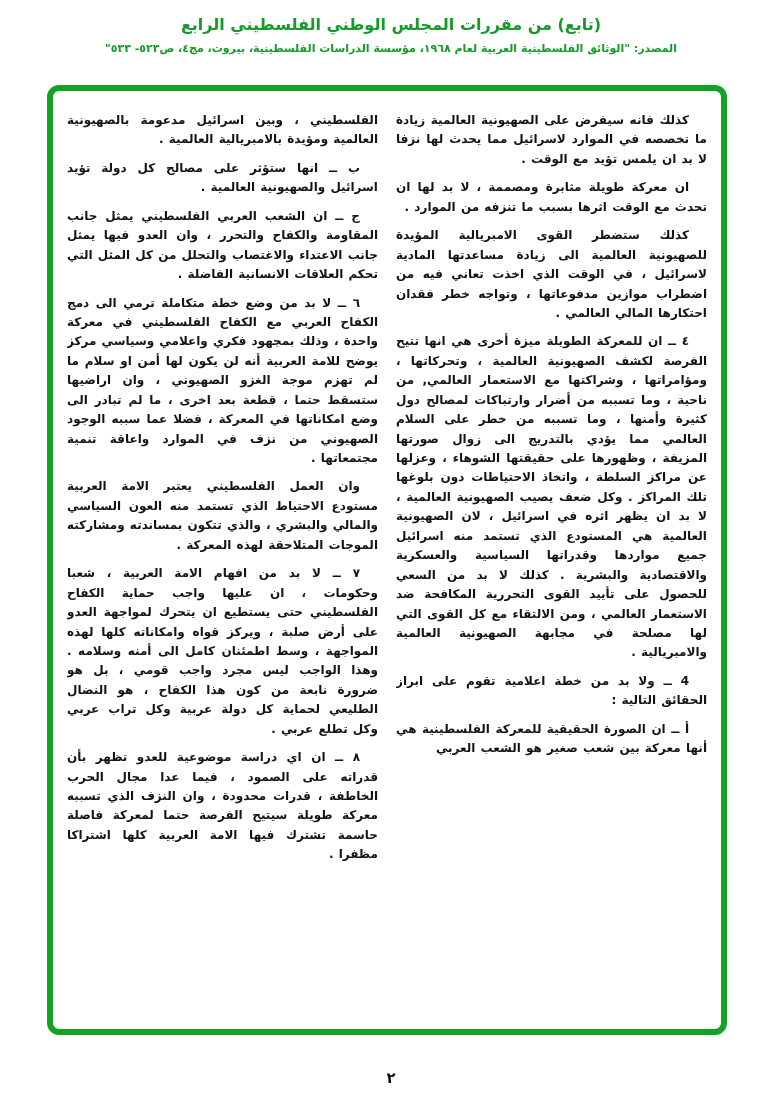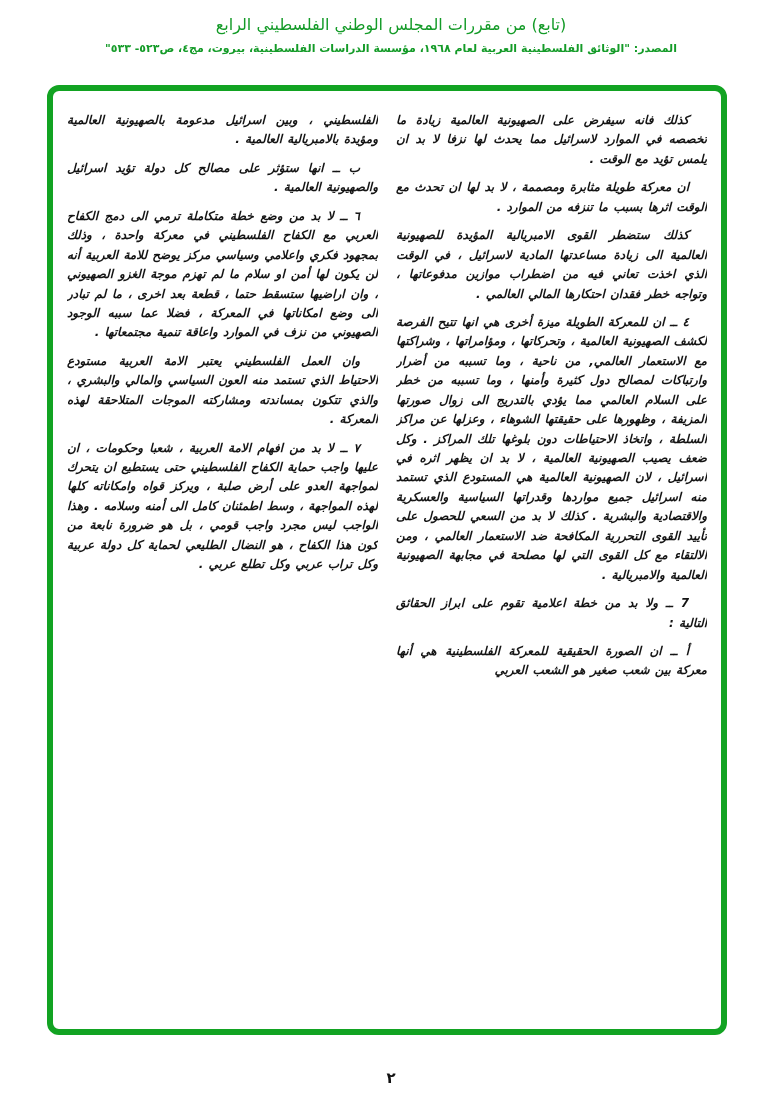--- a/index.html
+++ b/index.html
@@ -14,21 +14,21 @@
   }
   .page-header {
     position: absolute;
     top: 14px;
     left: 0;
     width: 100%;
     text-align: center;
   }
   .page-title {
     font-size: 16px;
-    font-weight: normal;
+    font-weight: bold;
     color: #149b28;
     letter-spacing: 0;
     line-height: 1.4;
   }
   .page-source {
     margin-top: 6px;
     font-size: 11px;
     font-weight: bold;
     color: #149b28;
   }
@@ -46,21 +46,20 @@
   .columns {
     display: flex;
     flex-direction: row; 
     gap: 18px;
     padding: 20px 14px 10px 14px;
     height: 100%;
   }
   .col {
     flex: 1 1 0;
     overflow: hidden;
-    font-style: italic;
   }
   .para {
     font-size: 12px;
     font-weight: bold;
     color: #141414;
     line-height: 1.62;
     text-align: justify;
     text-justify: inter-word;
     margin-bottom: 9px;
     word-spacing: 1px;
@@ -85,26 +84,28 @@
   <div class="page-source">المصدر: "الوثائق الفلسطينية العربية لعام ١٩٦٨، مؤسسة الدراسات الفلسطينية، بيروت، مج٤، ص٥٢٣- ٥٣٣"</div>
 </header>
 
 <div class="doc-frame">
   <div class="columns">
     <div class="col">
         <p class="para indent">كذلك فانه سيفرض على الصهيونية العالمية زيادة ما تخصصه في الموارد لاسرائيل مما يحدث لها نزفا لا بد ان يلمس تؤيد مع الوقت .</p>
         <p class="para indent">ان معركة طويلة مثابرة ومصممة ، لا بد لها ان تحدث مع الوقت اثرها بسبب ما تنزفه من الموارد .</p>
         <p class="para indent">كذلك ستضطر القوى الامبريالية المؤيدة للصهيونية العالمية الى زيادة مساعدتها المادية لاسرائيل ، في الوقت الذي اخذت تعاني فيه من اضطراب موازين مدفوعاتها ، وتواجه خطر فقدان احتكارها المالي العالمي .</p>
         <p class="para indent">٤ ــ ان للمعركة الطويلة ميزة أخرى هي انها تتيح الفرصة لكشف الصهيونية العالمية ، وتحركاتها ، ومؤامراتها ، وشراكتها مع الاستعمار العالمي, من ناحية ، وما تسببه من أضرار وارتباكات لمصالح دول كثيرة وأمنها ، وما تسببه من خطر على السلام العالمي مما يؤدي بالتدريج الى زوال صورتها المزيفة ، وظهورها على حقيقتها الشوهاء ، وعزلها عن مراكز السلطة ، واتخاذ الاحتياطات دون بلوغها تلك المراكز . وكل ضعف يصيب الصهيونية العالمية ، لا بد ان يظهر اثره في اسرائيل ، لان الصهيونية العالمية هي المستودع الذي تستمد منه اسرائيل جميع مواردها وقدراتها السياسية والعسكرية والاقتصادية والبشرية . كذلك لا بد من السعي للحصول على تأييد القوى التحررية المكافحة ضد الاستعمار العالمي ، ومن الالتقاء مع كل القوى التي لها مصلحة في مجابهة الصهيونية العالمية والامبريالية .</p>
-        <p class="para indent">7 ــ ولا بد من خطة اعلامية تقوم على ابراز الحقائق التالية :</p>
+        <p class="para indent">4 ــ ولا بد من خطة اعلامية تقوم على ابراز الحقائق التالية :</p>
         <p class="para indent">أ ــ ان الصورة الحقيقية للمعركة الفلسطينية هي أنها معركة بين شعب صغير هو الشعب العربي</p>
       </div>
     <div class="col">
         <p class="para">الفلسطيني ، وبين اسرائيل مدعومة بالصهيونية العالمية ومؤيدة بالامبريالية العالمية .</p>
         <p class="para indent">ب ــ انها ستؤثر على مصالح كل دولة تؤيد اسرائيل والصهيونية العالمية .</p>
+        <p class="para indent">ج ــ ان الشعب العربي الفلسطيني يمثل جانب المقاومة والكفاح والتحرر ، وان العدو فيها يمثل جانب الاعتداء والاغتصاب والتحلل من كل المثل التي تحكم العلاقات الانسانية الفاضلة .</p>
         <p class="para indent">٦ ــ لا بد من وضع خطة متكاملة ترمي الى دمج الكفاح العربي مع الكفاح الفلسطيني في معركة واحدة ، وذلك بمجهود فكري واعلامي وسياسي مركز يوضح للامة العربية أنه لن يكون لها أمن او سلام ما لم تهزم موجة الغزو الصهيوني ، وان اراضيها ستسقط حتما ، قطعة بعد اخرى ، ما لم تبادر الى وضع امكاناتها في المعركة ، فضلا عما سببه الوجود الصهيوني من نزف في الموارد واعاقة تنمية مجتمعاتها .</p>
         <p class="para indent">وان العمل الفلسطيني يعتبر الامة العربية مستودع الاحتياط الذي تستمد منه العون السياسي والمالي والبشري ، والذي تتكون بمساندته ومشاركته الموجات المتلاحقة لهذه المعركة .</p>
         <p class="para indent">٧ ــ لا بد من افهام الامة العربية ، شعبا وحكومات ، ان عليها واجب حماية الكفاح الفلسطيني حتى يستطيع ان يتحرك لمواجهة العدو على أرض صلبة ، ويركز قواه وامكاناته كلها لهذه المواجهة ، وسط اطمئنان كامل الى أمنه وسلامه . وهذا الواجب ليس مجرد واجب قومي ، بل هو ضرورة نابعة من كون هذا الكفاح ، هو النضال الطليعي لحماية كل دولة عربية وكل تراب عربي وكل تطلع عربي .</p>
+        <p class="para indent">٨ ــ ان اي دراسة موضوعية للعدو تظهر بأن قدراته على الصمود ، فيما عدا مجال الحرب الخاطفة ، قدرات محدودة ، وان النزف الذي تسببه معركة طويلة سيتيح الفرصة حتما لمعركة فاصلة حاسمة تشترك فيها الامة العربية كلها اشتراكا مظفرا .</p>
       </div>
   </div>
 </div>
 
 <div class="page-number">٢</div>
 
 </body></html>

